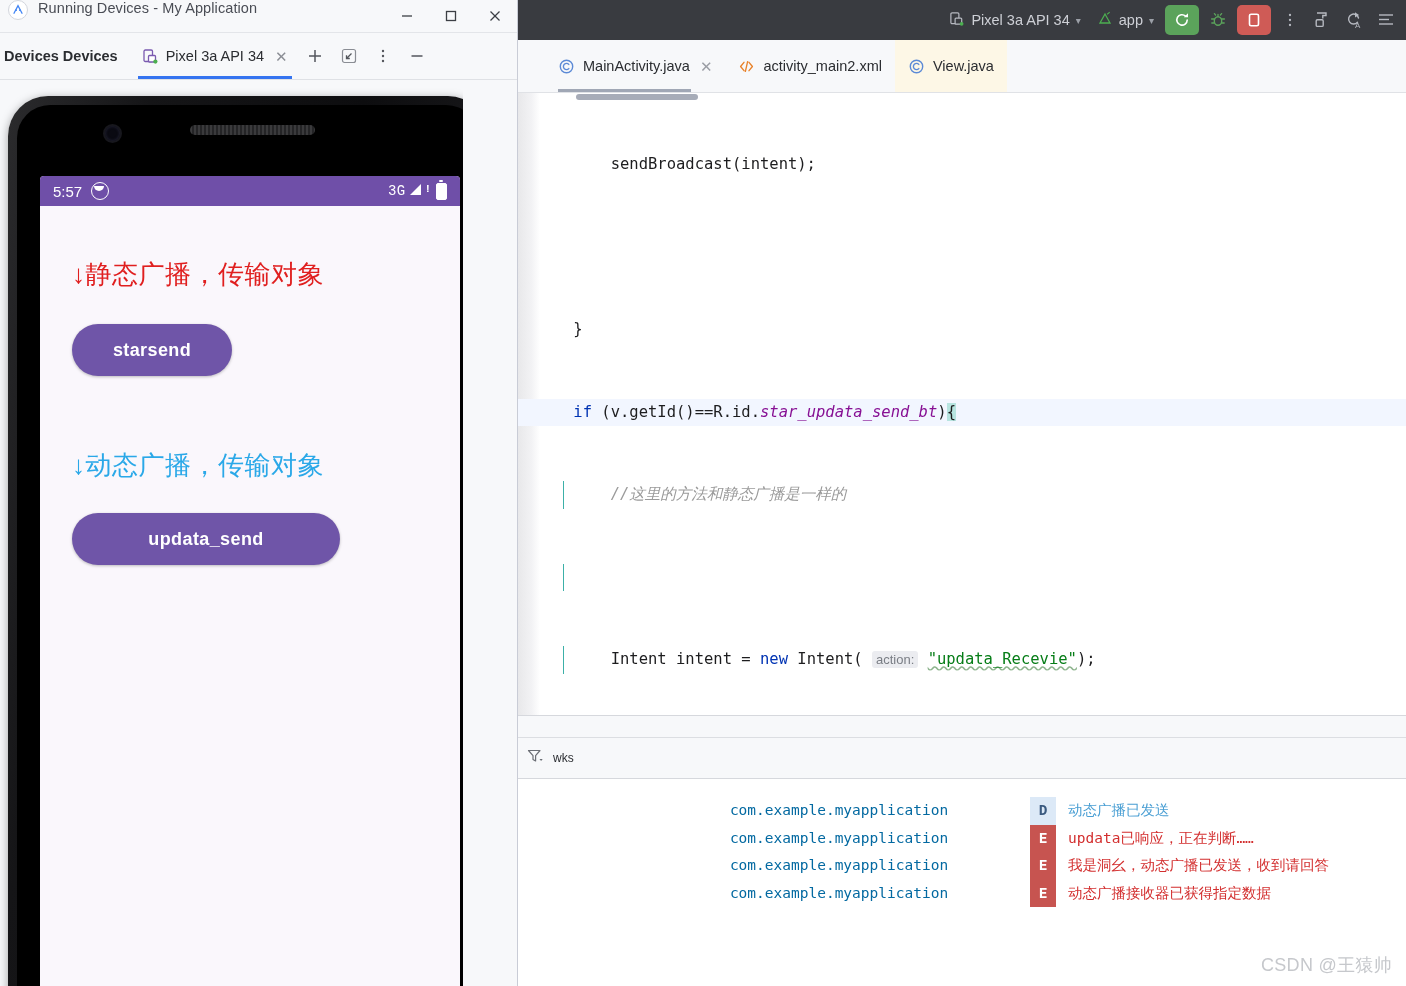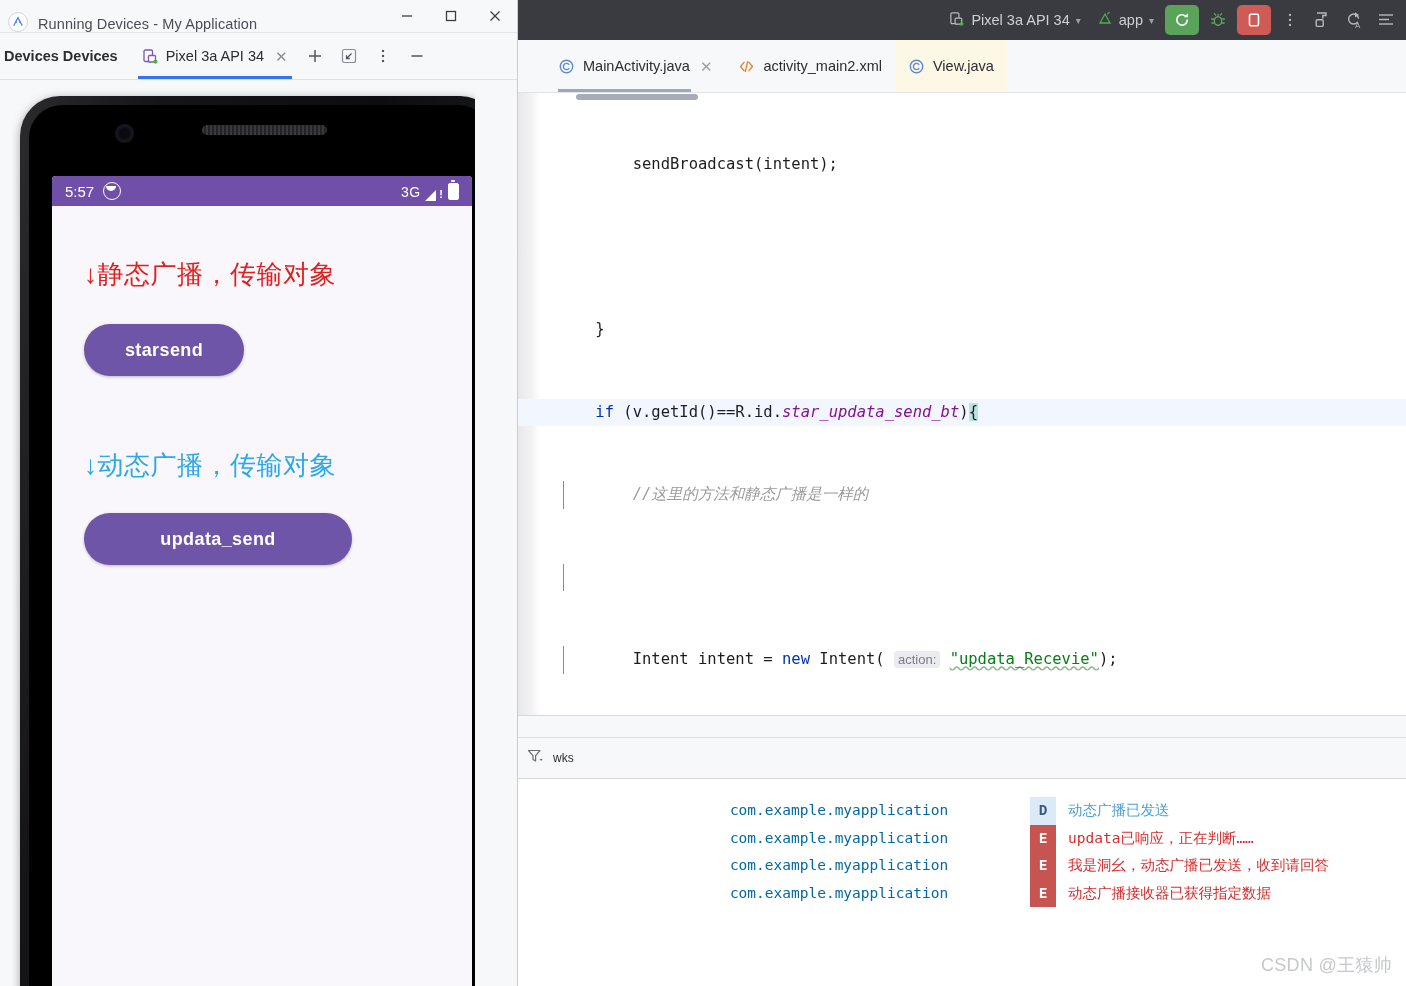--- a/index.html
+++ b/index.html
@@ -23,21 +23,21 @@
     background: #f7f8fa;
     overflow: hidden;
     border-right: 1px solid #c9ccd6;
     box-sizing: border-box;
   }
 
   #left-titlebar {
     height: 33px;
     background: #f7f8fa;
     display: flex;
-    align-items: flex-end;
+    align-items: flex-start;
     padding-left: 8px;
     box-sizing: border-box;
     border-bottom: 1px solid #e3e5e9;
   }
   .as-logo {
     width: 18px; height: 18px;
     border-radius: 50%;
     background: #ffffff;
     border: 1px solid #d3d6dd;
     display: flex; align-items: center; justify-content: center;
@@ -102,21 +102,21 @@
   }
   .tb-icon {
     width: 34px;
     display: flex; align-items: center; justify-content: center;
   }
   .tb-icon svg { display:block; }
 
   
   #emu-stage {
     position: absolute;
-    left: 12px; top: 80px;
+    left: 0; top: 80px;
     width: 463px; height: 906px;
     background: #f7f8fa;
     overflow: hidden;
   }
   #phone-body {
     position: absolute;
     left: 8px; top: 16px;
     width: 480px; height: 960px;
     border-radius: 40px;
     background: #1c1c1e;
@@ -171,21 +171,21 @@
     background: #6c4ea6;
     background: #6f4fa8;
     display: flex;
     align-items: center;
     padding: 0 13px;
     box-sizing: border-box;
     color: #fff;
     font-size: 15px;
   }
   #status-left { display: flex; align-items: center; gap: 9px; }
-  #status-right { margin-left: auto; display: flex; align-items: flex-end; gap: 5px; }
+  #status-right { margin-left: auto; display: flex; align-items: flex-start; gap: 5px; font-family: Liberation Mono, monospace; }
   .st-net { font-size: 14px; letter-spacing: .3px; }
   .signal-tri {
     width: 0; height: 0;
     border-left: 11px solid transparent;
     border-bottom: 11px solid #fff;
     position: relative;
     top: 1px;
   }
   .excl { font-size: 11px; font-weight: bold; margin-left: -2px; }
   .battery {
@@ -348,21 +348,21 @@
   #code {
     position: absolute;
     left: 0; top: 0; right: 0; bottom: 0;
     font-family: "DejaVu Sans Mono", monospace;
     font-size: 15.5px;
     line-height: 27.5px;
     color: #1d1d1f;
     white-space: pre;
     padding-top: 3px;
   }
-  .cl { height: 27.5px; padding-left: 40px; position: relative; }
+  .cl { height: 27.5px; padding-left: 18px; position: relative; }
   .cl.hl { background: #f2f6ff; }
   .indent-guide {
     position: absolute;
     left: 45px; top: 0; bottom: 0;
     width: 1px; background: #3cb0a8;
   }
   .kw { color: #0033b3; }
   .str { color: #067d17; }
   .cmt-cn { color: #9a9a9a; font-style: italic; }
   .fld { color: #871094; font-style: italic; }

